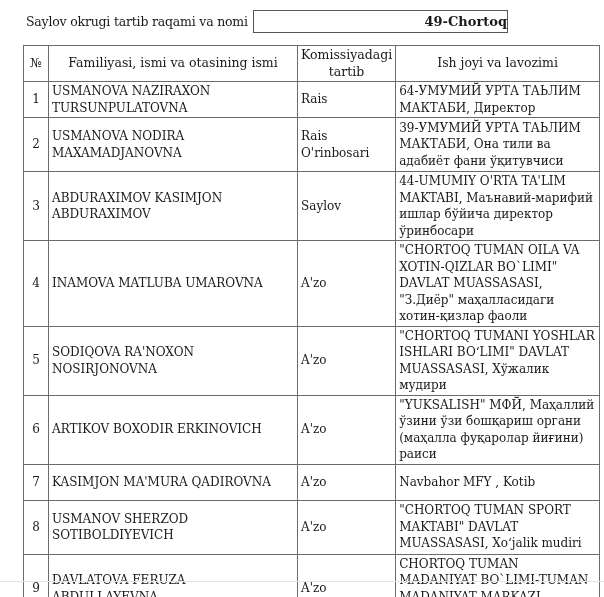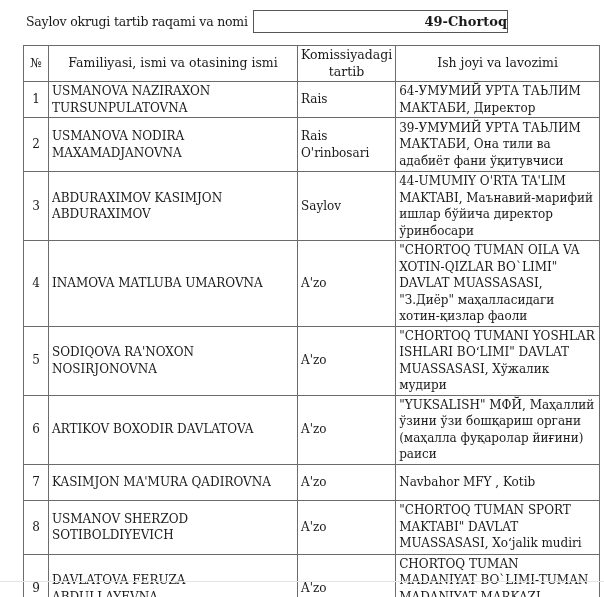--- a/index.html
+++ b/index.html
@@ -122,21 +122,21 @@
       <td>"CHORTOQ TUMAN OILA VA XOTIN-QIZLAR BO`LIMI" DAVLAT MUASSASASI, "З.Диёр" маҳалласидаги хотин-қизлар фаоли</td>
     </tr>
     <tr style="height:53px">
       <td class="num">5</td>
       <td class="name">SODIQOVA RA'NOXON NOSIRJONOVNA</td>
       <td>A'zo</td>
       <td>"CHORTOQ TUMANI YOSHLAR ISHLARI BO‘LIMI" DAVLAT MUASSASASI, Хўжалик мудири</td>
     </tr>
     <tr style="height:64px">
       <td class="num">6</td>
-      <td class="name">ARTIKOV BOXODIR DAVLATOVA</td>
+      <td class="name">ARTIKOV BOXODIR ERKINOVICH</td>
       <td>A'zo</td>
       <td>"YUKSALISH" МФЙ, Маҳаллий ўзини ўзи бошқариш органи (маҳалла фуқаролар йиғини) раиси</td>
     </tr>
     <tr style="height:36px">
       <td class="num">7</td>
       <td class="name">KASIMJON MA'MURA QADIROVNA</td>
       <td>A'zo</td>
       <td>Navbahor MFY , Kotib</td>
     </tr>
     <tr style="height:54px">

